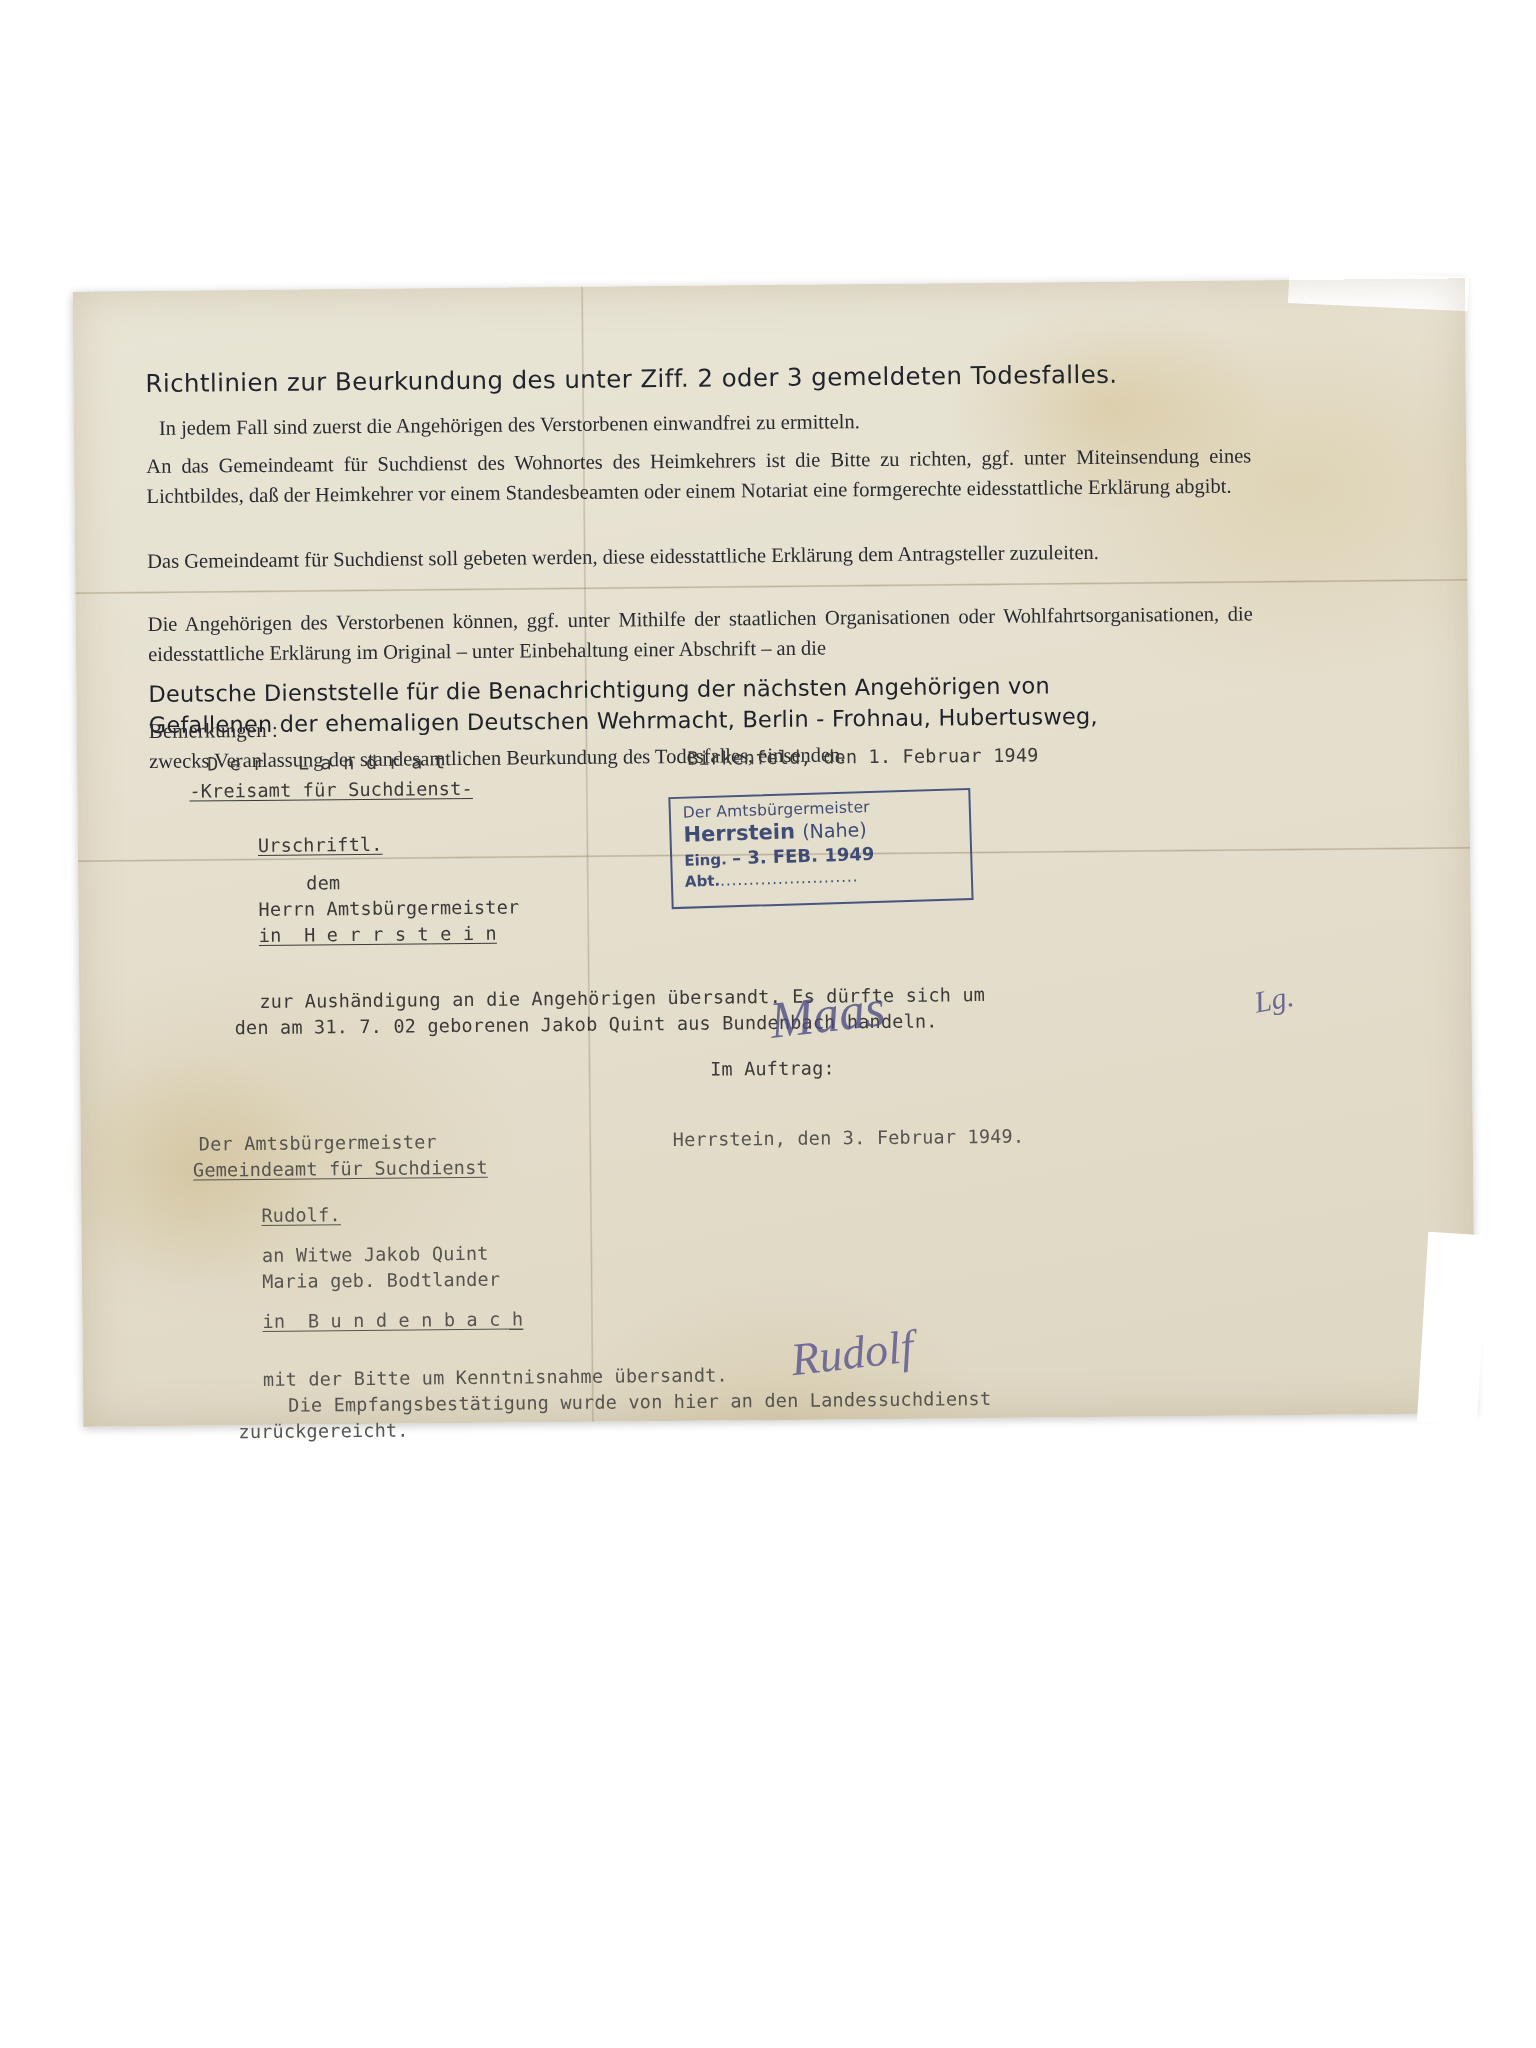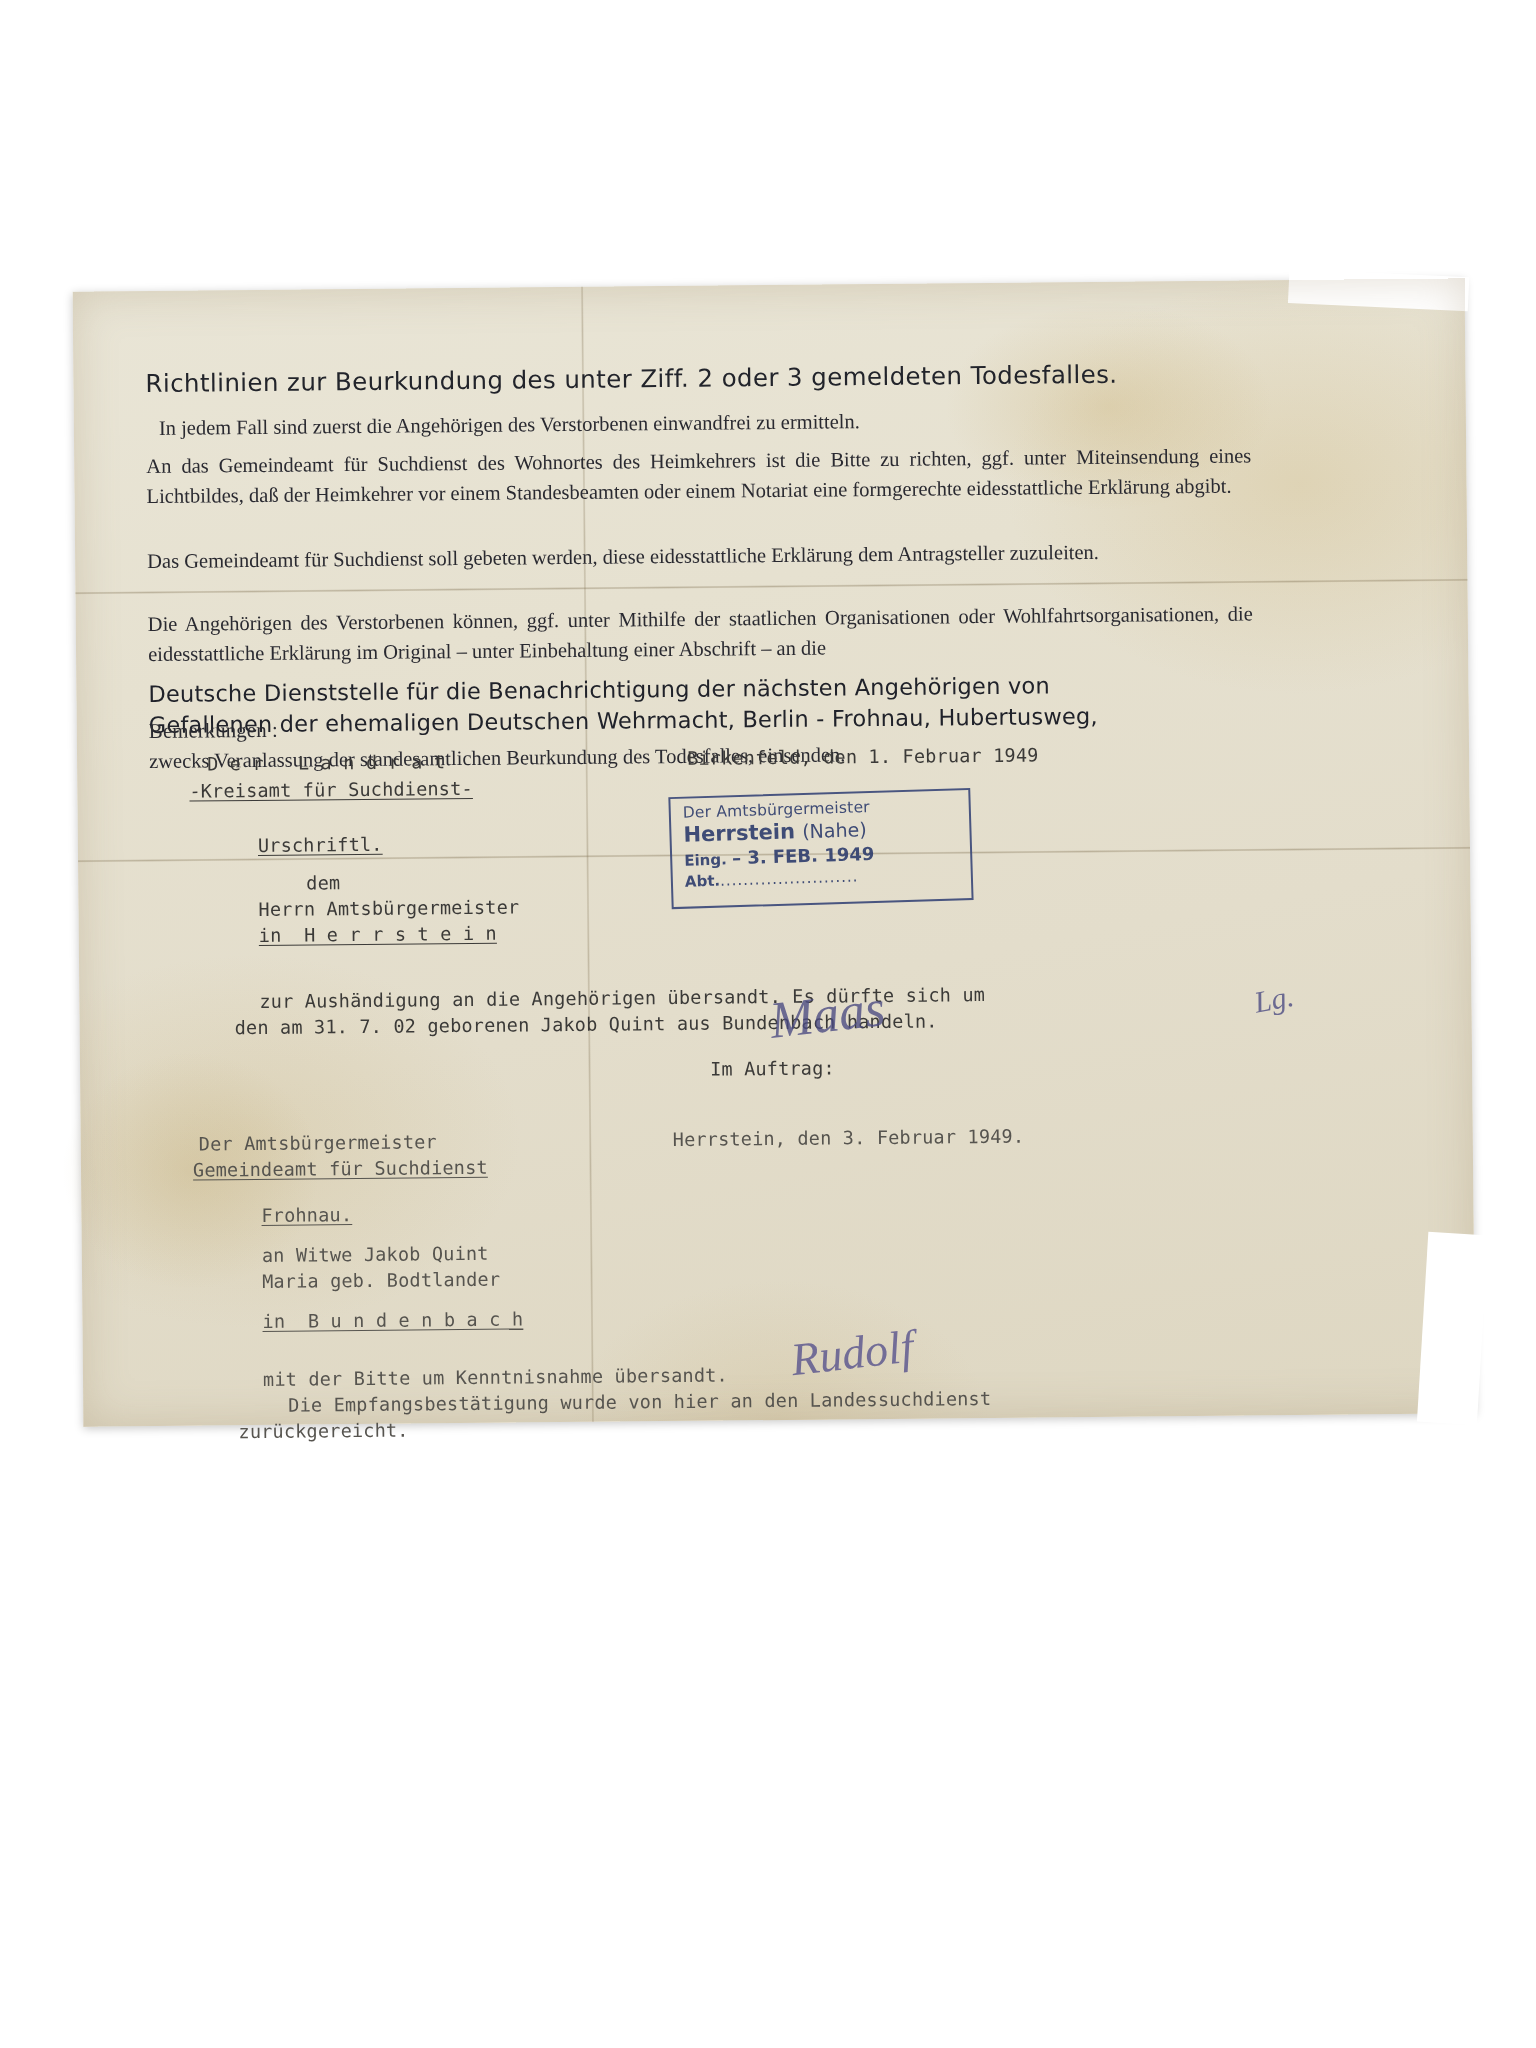--- a/index.html
+++ b/index.html
@@ -248,21 +248,21 @@
       </div>
     </div>
 
     <div class="sig" id="signature-1">Maas</div>
     <div class="sig" id="signature-initials">Lg.</div>
 
     <div class="tw faint" style="left:118px; top:840px;">Der Amtsbürgermeister</div>
     <div class="tw faint under" style="left:112px; top:866px;">Gemeindeamt für Suchdienst</div>
     <div class="tw faint" style="left:592px; top:840px;">Herrstein, den 3. Februar 1949.</div>
 
-    <div class="tw faint under" style="left:180px; top:912px;">Frohnau.</div>
+    <div class="tw faint under" style="left:180px; top:912px;">Rudolf.</div>
 
     <div class="tw faint" style="left:180px; top:952px;">an Witwe Jakob Quint</div>
     <div class="tw faint" style="left:180px; top:978px;">Maria geb. Bodtlander</div>
     <div class="tw faint under" style="left:180px; top:1018px;">in  B u n d e n b a c h</div>
 
     <div class="tw faint" style="left:180px; top:1076px;">mit der Bitte um Kenntnisnahme übersandt.</div>
     <div class="tw faint" style="left:205px; top:1102px;">Die Empfangsbestätigung wurde von hier an den Landessuchdienst</div>
     <div class="tw faint" style="left:155px; top:1128px;">zurückgereicht.</div>
 
     <div class="sig" id="signature-2">Rudolf</div>

